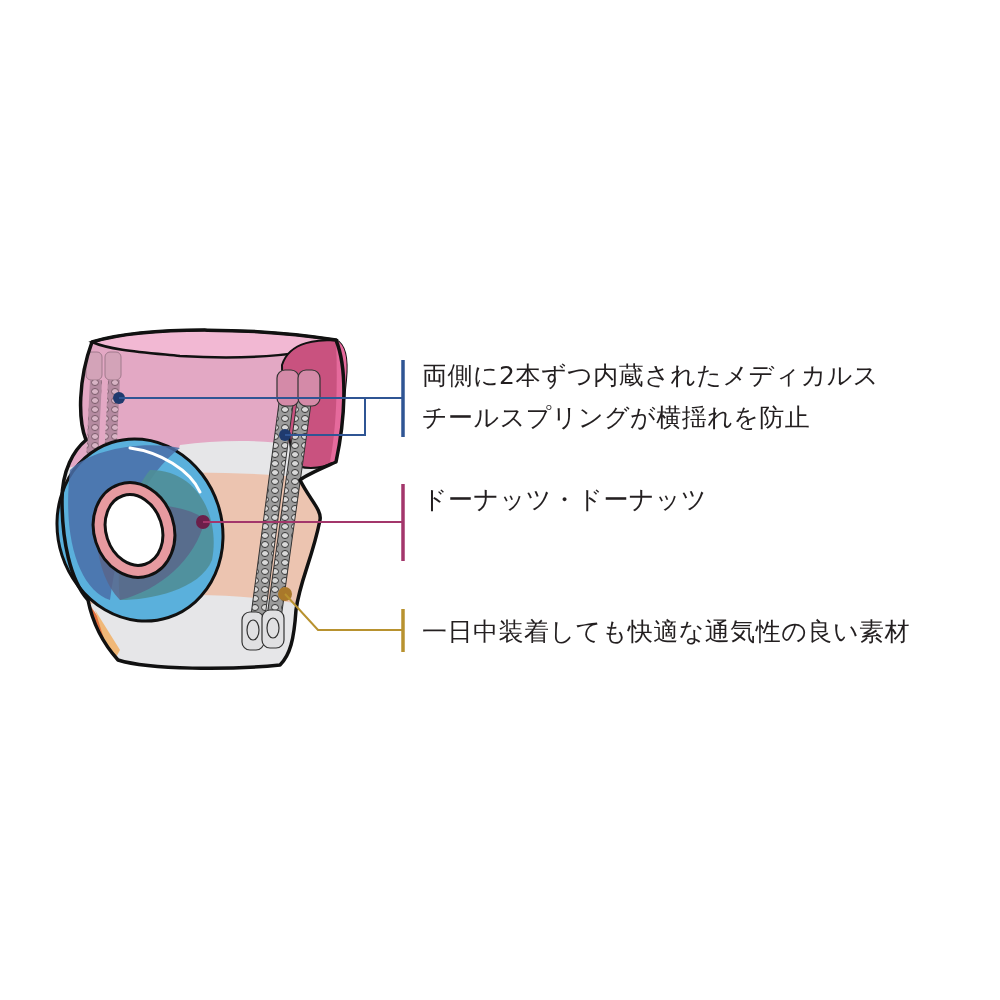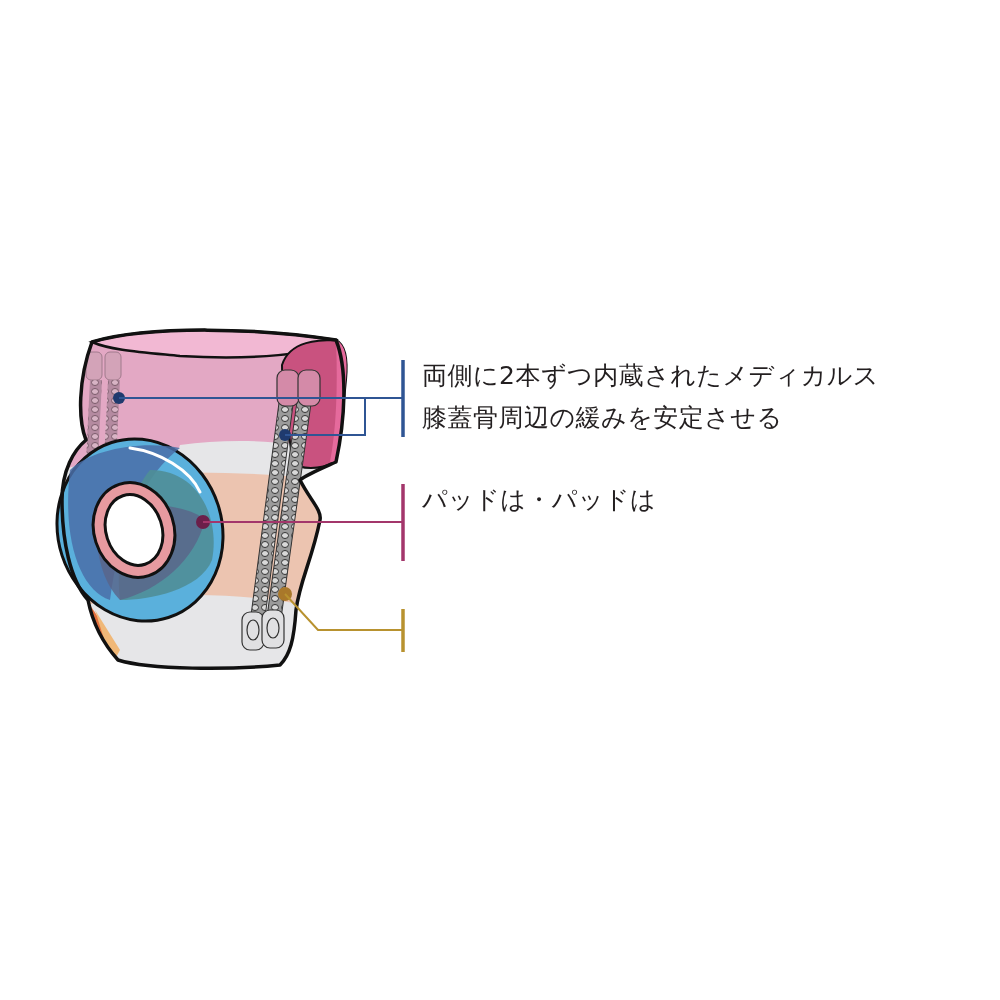--- a/index.html
+++ b/index.html
@@ -95,21 +95,24 @@
     </g>
     <g>
       <circle cx="285" cy="594" r="7" fill="#a9782a"></circle>
       <polyline points="285,594 318,630 403,630" fill="none" stroke="#b8922f" stroke-width="2"></polyline>
       <line x1="403" y1="609" x2="403" y2="652" stroke="#b8922f" stroke-width="3.5"></line>
     </g>
   </svg>
 
   <div class="callout" id="callout-1">
     <span class="line">両側に2本ずつ内蔵されたメディカルス</span>
-    <span class="line">膝蓋骨周辺の緩みを安定させる</span>
+    <span class="line">チールスプリングが横揺れを防止</span>
   </div>
 
   <div class="callout" id="callout-2">
-    <span class="line">パッドは・パッドは</span>
+    <span class="line">ドーナッツ・ドーナッツ</span>
   </div>
 
+  <div class="callout" id="callout-3">
+    <span class="line">一日中装着しても快適な通気性の良い素材</span>
+  </div>
 
 </div>
 
 </body></html>

